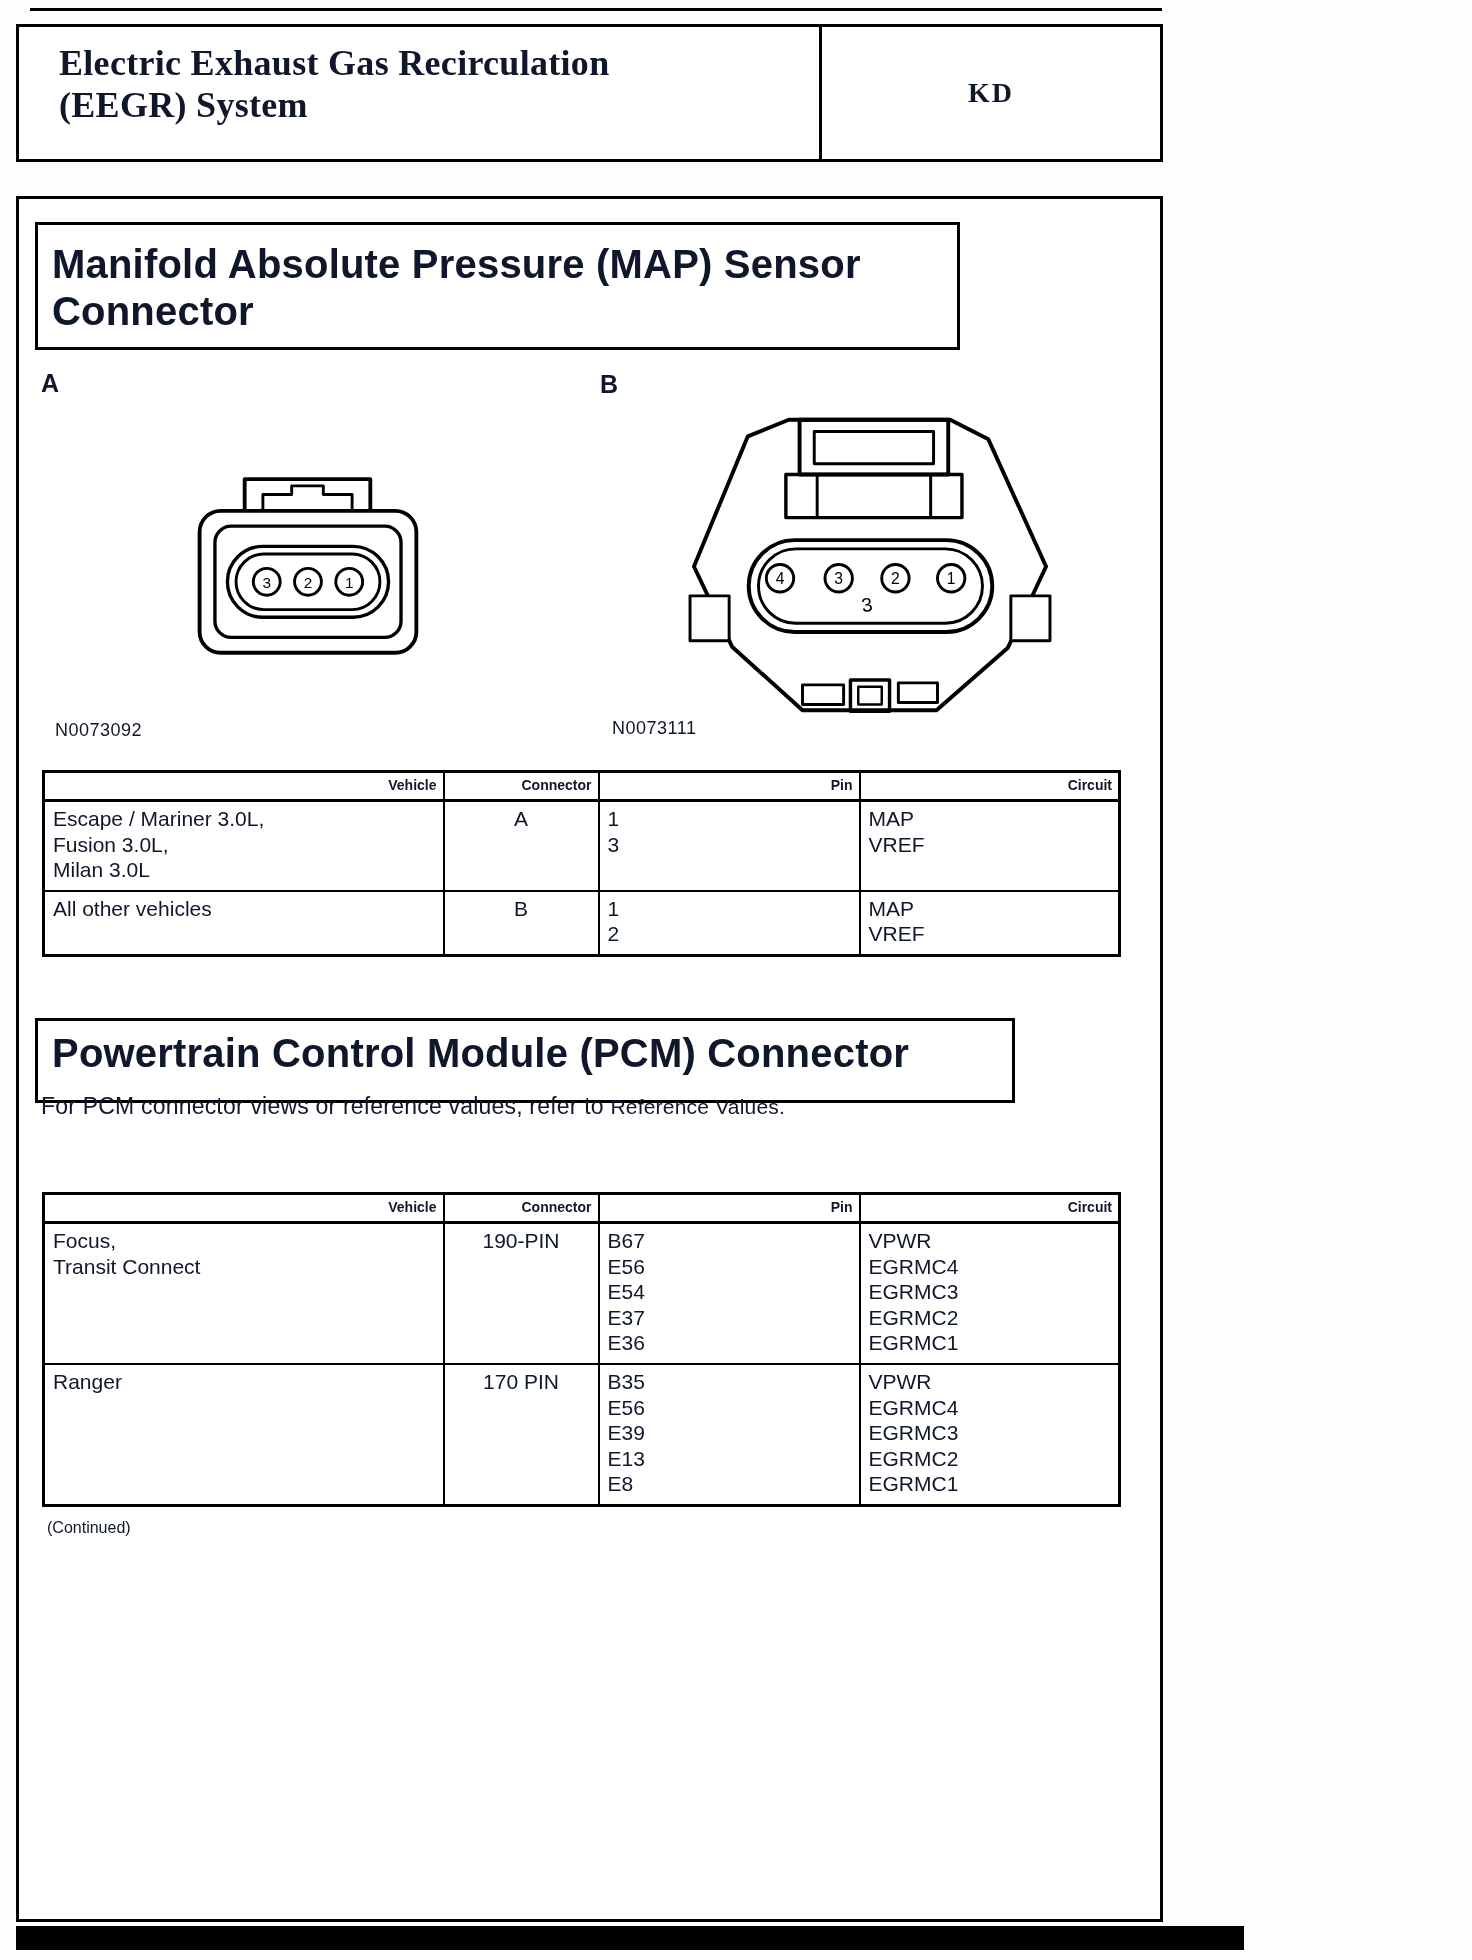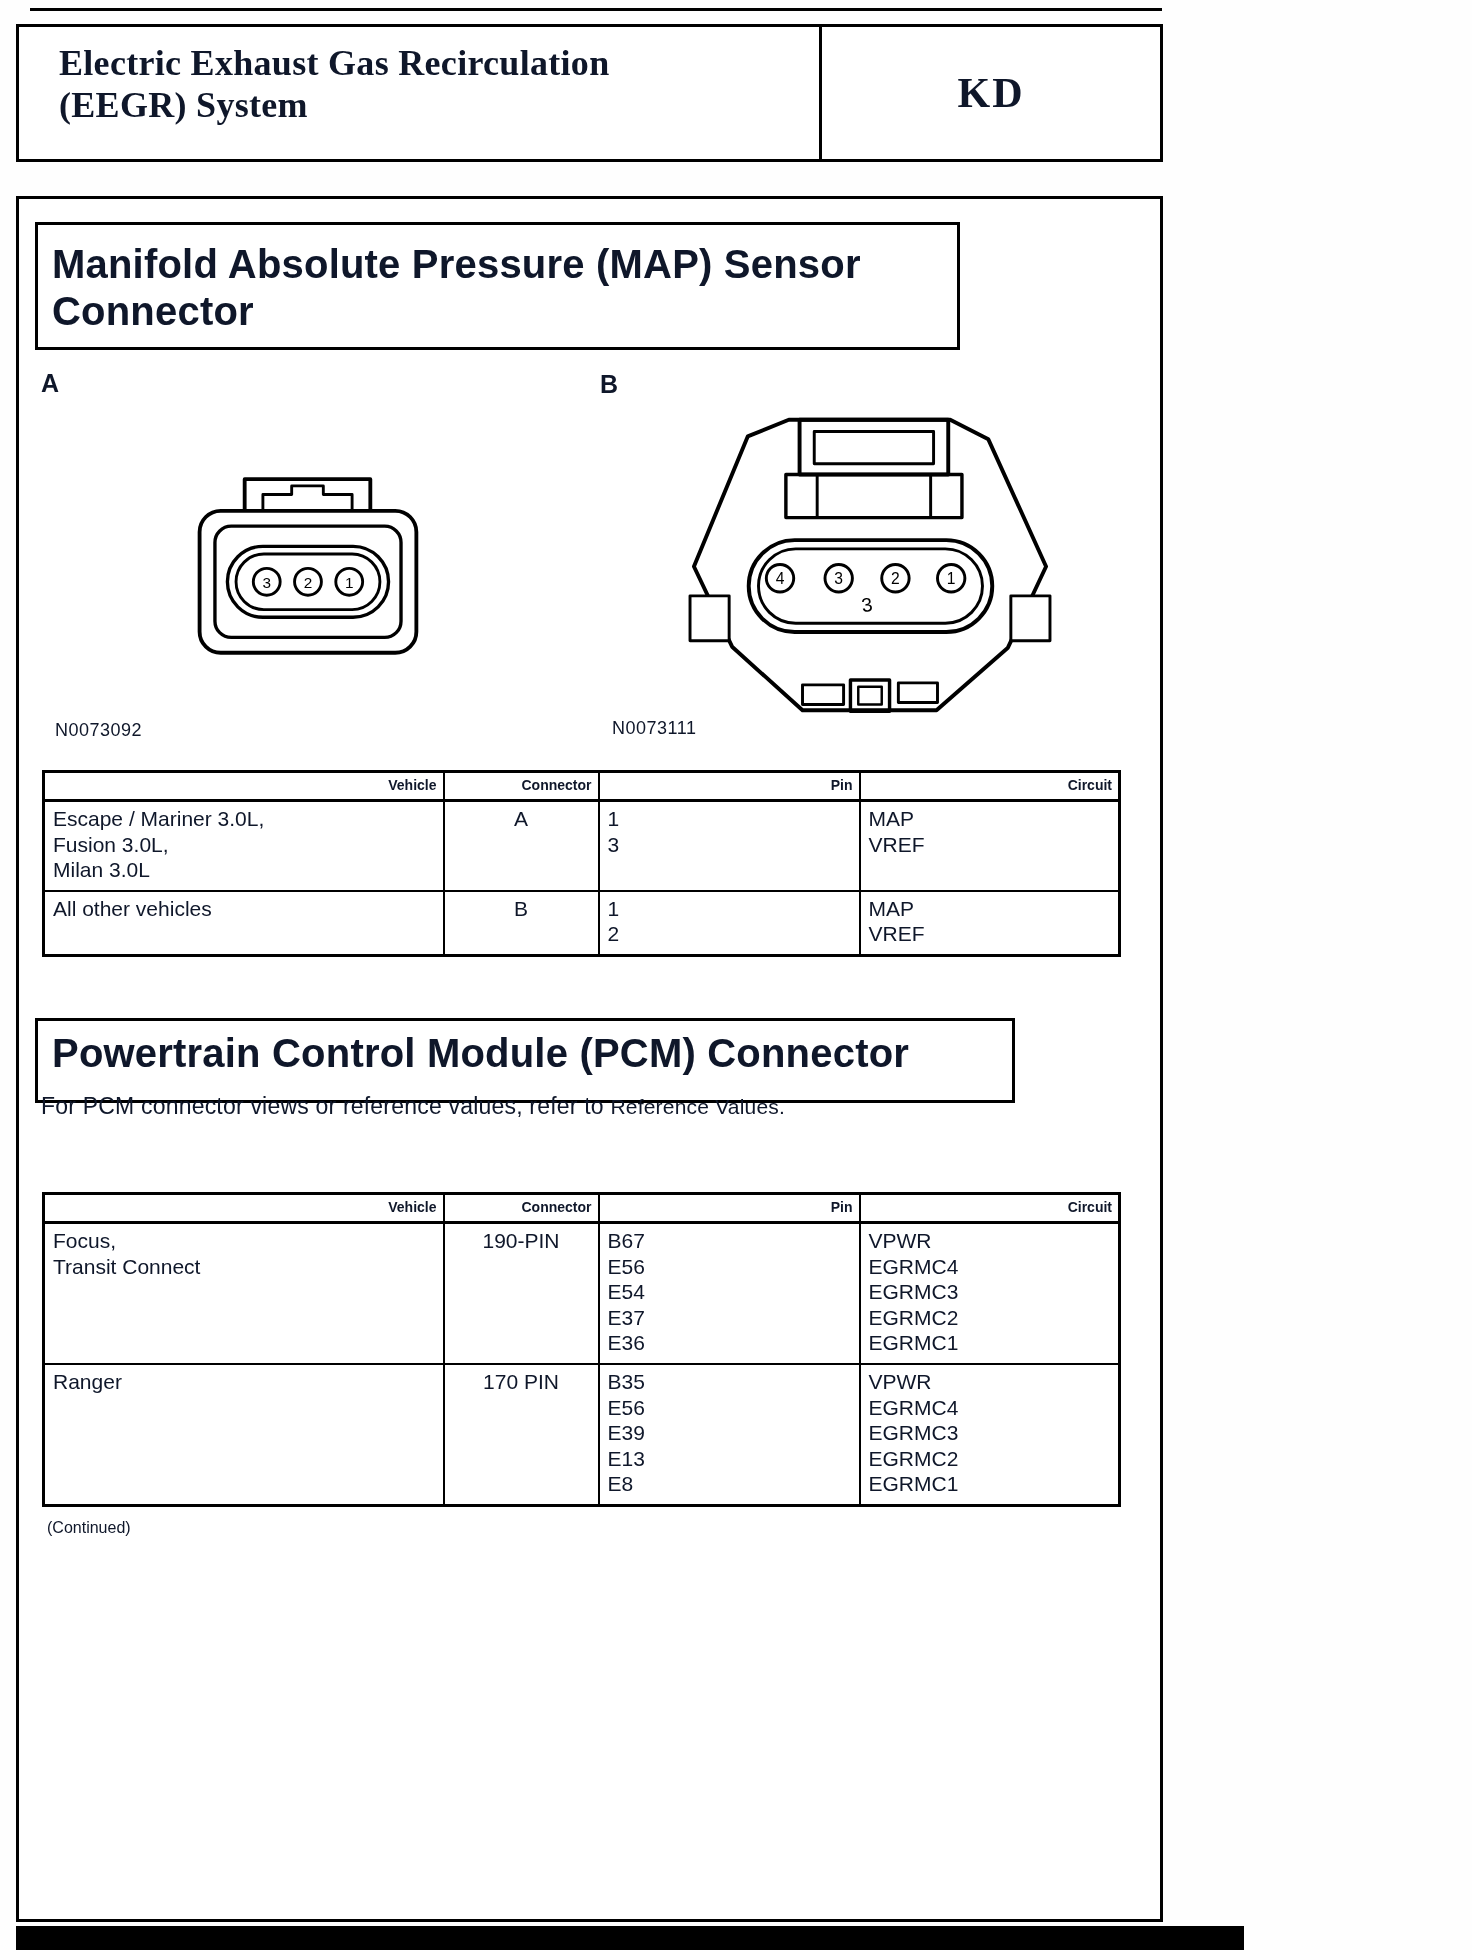--- a/index.html
+++ b/index.html
@@ -7,21 +7,21 @@
   .page {
     position:relative; width:1472px; height:1960px; background:#fefefe;
     font-family:"Liberation Sans","DejaVu Sans",sans-serif; color:#0f172a; overflow:hidden;
   }
   .top-rule { position:absolute; left:30px; top:8px; width:1132px; height:3px; background:#000; }
 
   .header-box { position:absolute; left:16px; top:24px; width:1147px; height:138px; border:3px solid #000; display:flex; background:#fff; }
   .header-left { width:803px; border-right:3px solid #000; padding:15px 0 0 40px; }
   .header-title { font-family:"Liberation Serif","DejaVu Serif",serif; font-weight:700; font-size:36px; line-height:1.18; letter-spacing:.3px; }
   .header-right { flex:1; display:flex; align-items:center; justify-content:center; }
-  .header-code { font-family:"Liberation Serif","DejaVu Serif",serif; font-weight:700; font-size:42px; letter-spacing:2px; }
+  .header-code { font-family:"Liberation Serif","DejaVu Serif",serif; font-weight:700; font-size:28px; letter-spacing:2px; }
 
   .content-box { position:absolute; left:16px; top:196px; width:1147px; height:1726px; border:3px solid #000; background:#fff; }
 
   .map-title-box { position:absolute; left:16px; top:23px; width:925px; border:3px solid #000; padding:16px 14px 12px; font-weight:700; font-size:40px; line-height:1.18; letter-spacing:.2px; white-space:nowrap; }
   .conn-label { position:absolute; font-weight:700; font-size:25px; }
   .label-a { left:22px; top:170px; }
   .label-b { left:581px; top:171px; }
 
   .svg-a { position:absolute; left:171px; top:256px; width:235px; height:221px; }
   .svg-b { position:absolute; left:665px; top:211px; width:372px; height:313px; }

